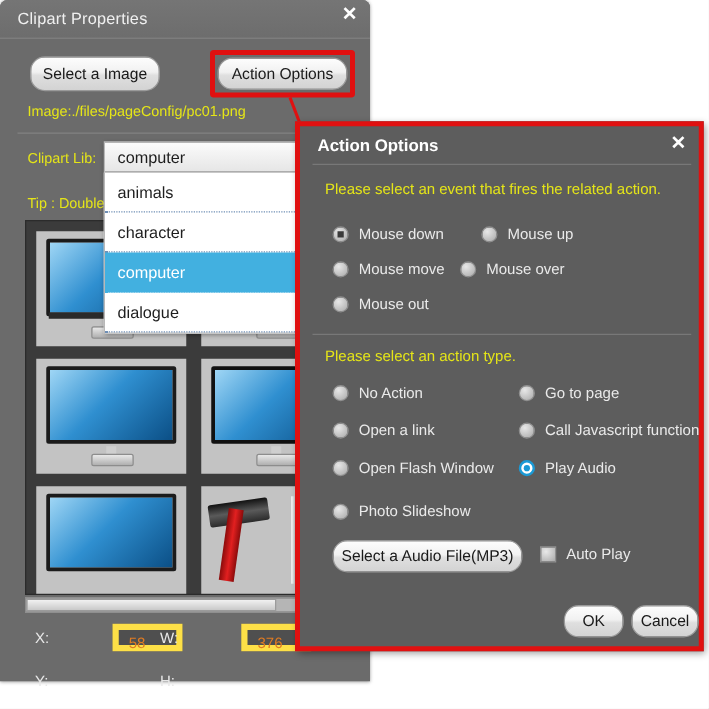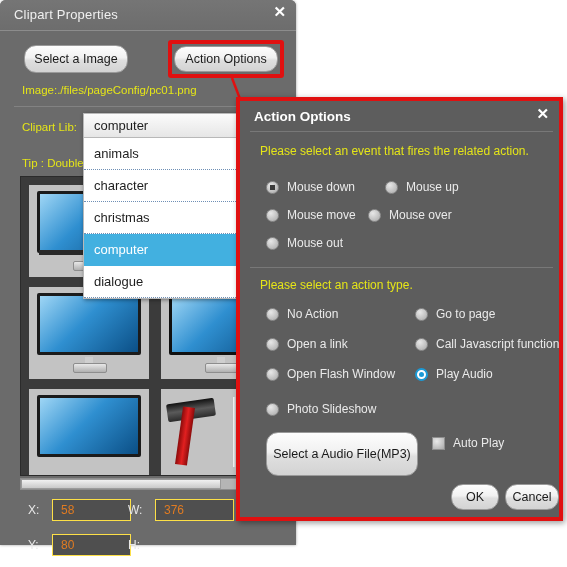--- a/index.html
+++ b/index.html
@@ -218,28 +218,29 @@
 
   
   .coord-label {
     position: absolute;
     color: #e8e8e8;
     font-size: 12px;
   }
   .coord-field {
     position: absolute;
     background: #4f4f4f;
-    border: 1px solid #fde047;
+    border: 5px solid #fde047;
     box-sizing: border-box;
     color: #e07b22;
     font-size: 12px;
     padding: 3px 0 0 8px;
-    width: 79px;
+    width: 56px;
     height: 22px;
     cursor: text;
+    margin-left: 38px;
   }
 
   
   .dropdown {
     position: absolute;
     left: 83px; top: 113px;
     width: 158px;
     z-index: 20;
     box-shadow: 1px 1px 4px rgba(0,0,0,0.45);
   }
@@ -350,21 +351,21 @@
   }
   .radio-label {
     color: #eaeaea;
     font-size: 12px;
     white-space: nowrap;
   }
 
   .audio-btn {
     position: absolute;
     left: 26px; top: 331px;
-    width: 152px; height: 44px; text-align: center;
+    width: 152px; height: 26px; text-align: center;
   }
   .chk-row {
     position: absolute;
     left: 192px; top: 335px;
     display: flex;
     align-items: center;
     cursor: pointer;
   }
   .chkbox {
     width: 13px; height: 13px;
@@ -455,34 +456,32 @@
     <div class="hscroll">
       <div class="hscroll-thumb"></div>
     </div>
 
     <div class="coord-label" style="left:28px; top:503px;">X:</div>
     <div class="coord-field" style="left:52px; top:499px;">58</div>
     <div class="coord-label" style="left:128px; top:503px;">W:</div>
     <div class="coord-field" style="left:155px; top:499px;">376</div>
 
     <div class="coord-label" style="left:28px; top:538px;">Y:</div>
-    <div class="coord-field" style="left:52px; top:534px;">80</div>
     <div class="coord-label" style="left:128px; top:538px;">H:</div>
   </div>
 
   <svg class="connector">
     <line x1="232" y1="78" x2="268" y2="172" stroke="#e01010" stroke-width="2.5"></line>
   </svg>
 
   <div class="dropdown">
     <div class="dd-current">computer</div>
     <div class="dd-list">
       <div class="dd-item">animals</div>
       <div class="dd-item">character</div>
-      <div class="dd-item">christmas</div>
       <div class="dd-item sel">computer</div>
       <div class="dd-item">dialogue</div>
     </div>
   </div>
 
   <div class="action-dialog">
     <div class="ad-title">Action Options</div>
     <div class="ad-close">✕</div>
 
     <div class="ad-sep" style="top:30px;"></div>

